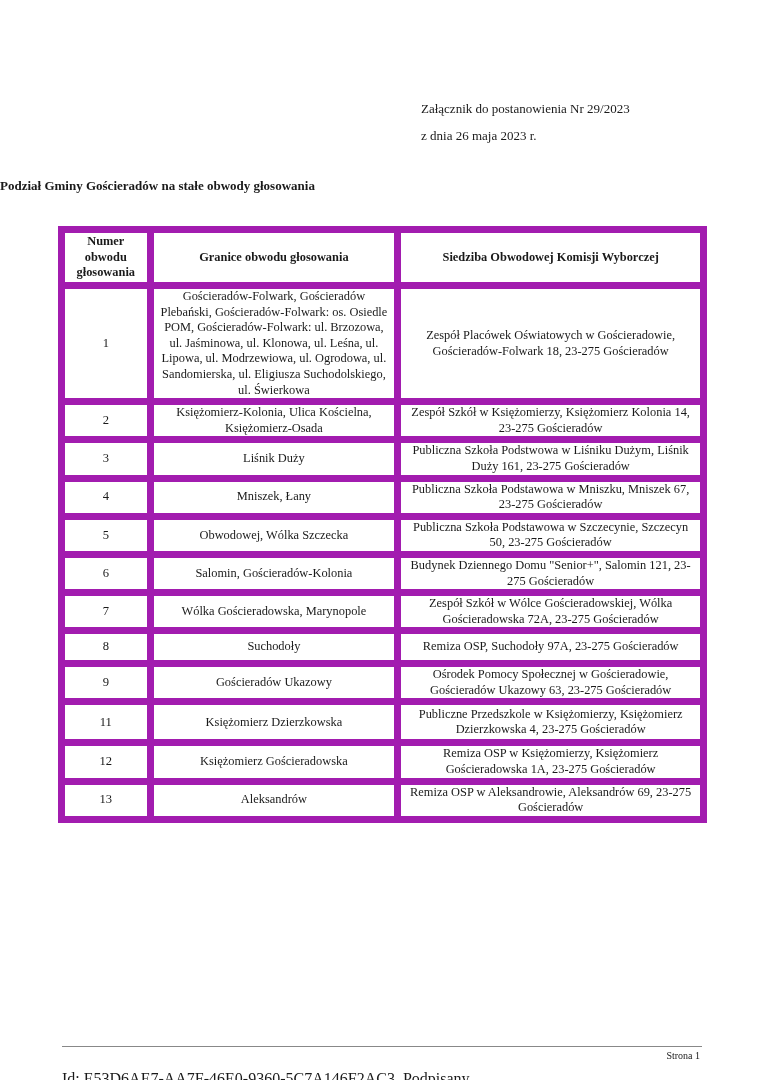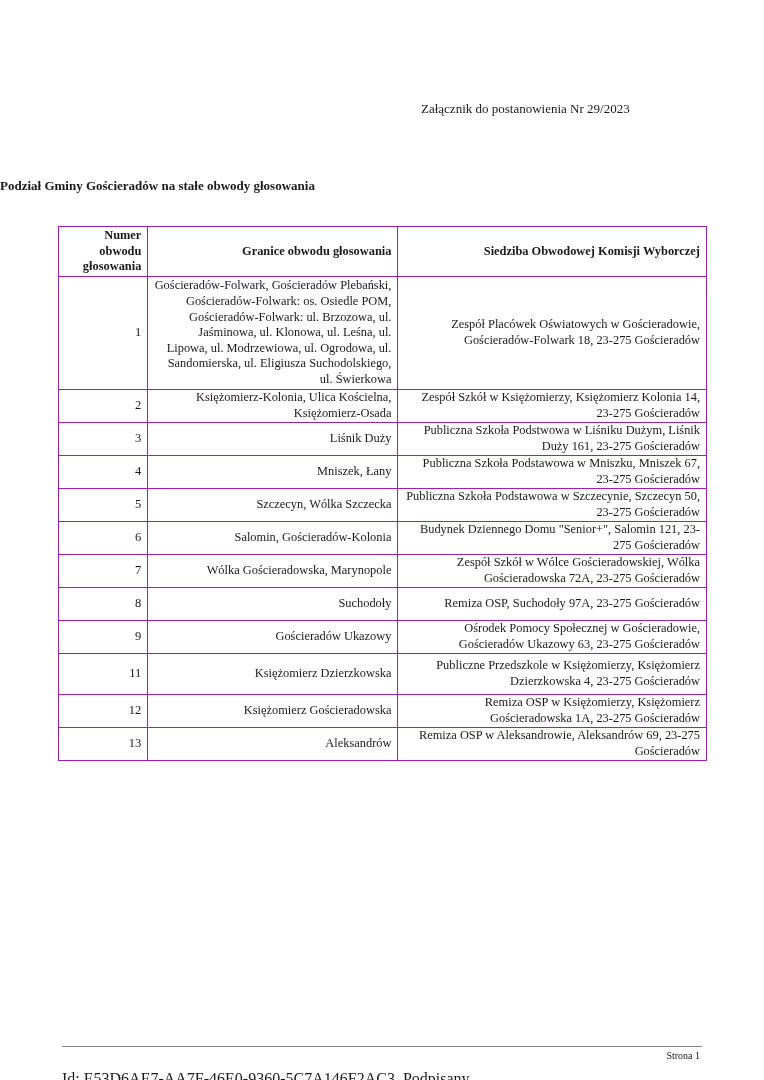--- a/index.html
+++ b/index.html
@@ -35,22 +35,22 @@
     table.districts {
       position: absolute;
       left: 58px;
       top: 226px;
       width: 649px;
       border-collapse: collapse;
       font-size: 12.4px;
       line-height: 15.6px;
     }
     table.districts th, table.districts td {
-      border: 1px solid #a21caf;
-      text-align: right;
+      border: 7px solid #a21caf;
+      text-align: center;
       vertical-align: middle;
       padding: 0 6px;
     }
     table.districts th {
       font-weight: bold;
       height: 49px;
     }
     .col-num { width: 84px; }
     .col-bounds { width: 235px; }
     .col-seat { width: 290px; }
@@ -76,20 +76,21 @@
       top: 1050px;
       font-size: 10px;
       white-space: nowrap;
     }
   </style>
 </head>
 <body>
 
 <div class="annex">
   <div>Załącznik do postanowienia Nr 29/2023</div>
+  <div>z dnia 26 maja 2023 r.</div>
 </div>
 
 <div class="doc-title">Podział Gminy Gościeradów na stałe obwody głosowania</div>
 
 <table class="districts">
   <colgroup>
     <col class="col-num">
     <col class="col-bounds">
     <col class="col-seat">
   </colgroup>
@@ -116,21 +117,21 @@
       <td>Liśnik Duży</td>
       <td>Publiczna Szkoła Podstwowa w Liśniku Dużym, Liśnik Duży 161, 23-275 Gościeradów</td>
     </tr>
     <tr style="height:33px">
       <td class="num">4</td>
       <td>Mniszek, Łany</td>
       <td>Publiczna Szkoła Podstawowa w Mniszku, Mniszek 67, 23-275 Gościeradów</td>
     </tr>
     <tr style="height:33px">
       <td class="num">5</td>
-      <td>Szczecyn, Wólka Szczecka</td>
+      <td>Obwodowej, Wólka Szczecka</td>
       <td>Publiczna Szkoła Podstawowa w Szczecynie, Szczecyn 50, 23-275 Gościeradów</td>
     </tr>
     <tr style="height:33px">
       <td class="num">6</td>
       <td>Salomin, Gościeradów-Kolonia</td>
       <td>Budynek Dziennego Domu "Senior+", Salomin 121, 23-275 Gościeradów</td>
     </tr>
     <tr style="height:33px">
       <td class="num">7</td>
       <td>Wólka Gościeradowska, Marynopole</td>

